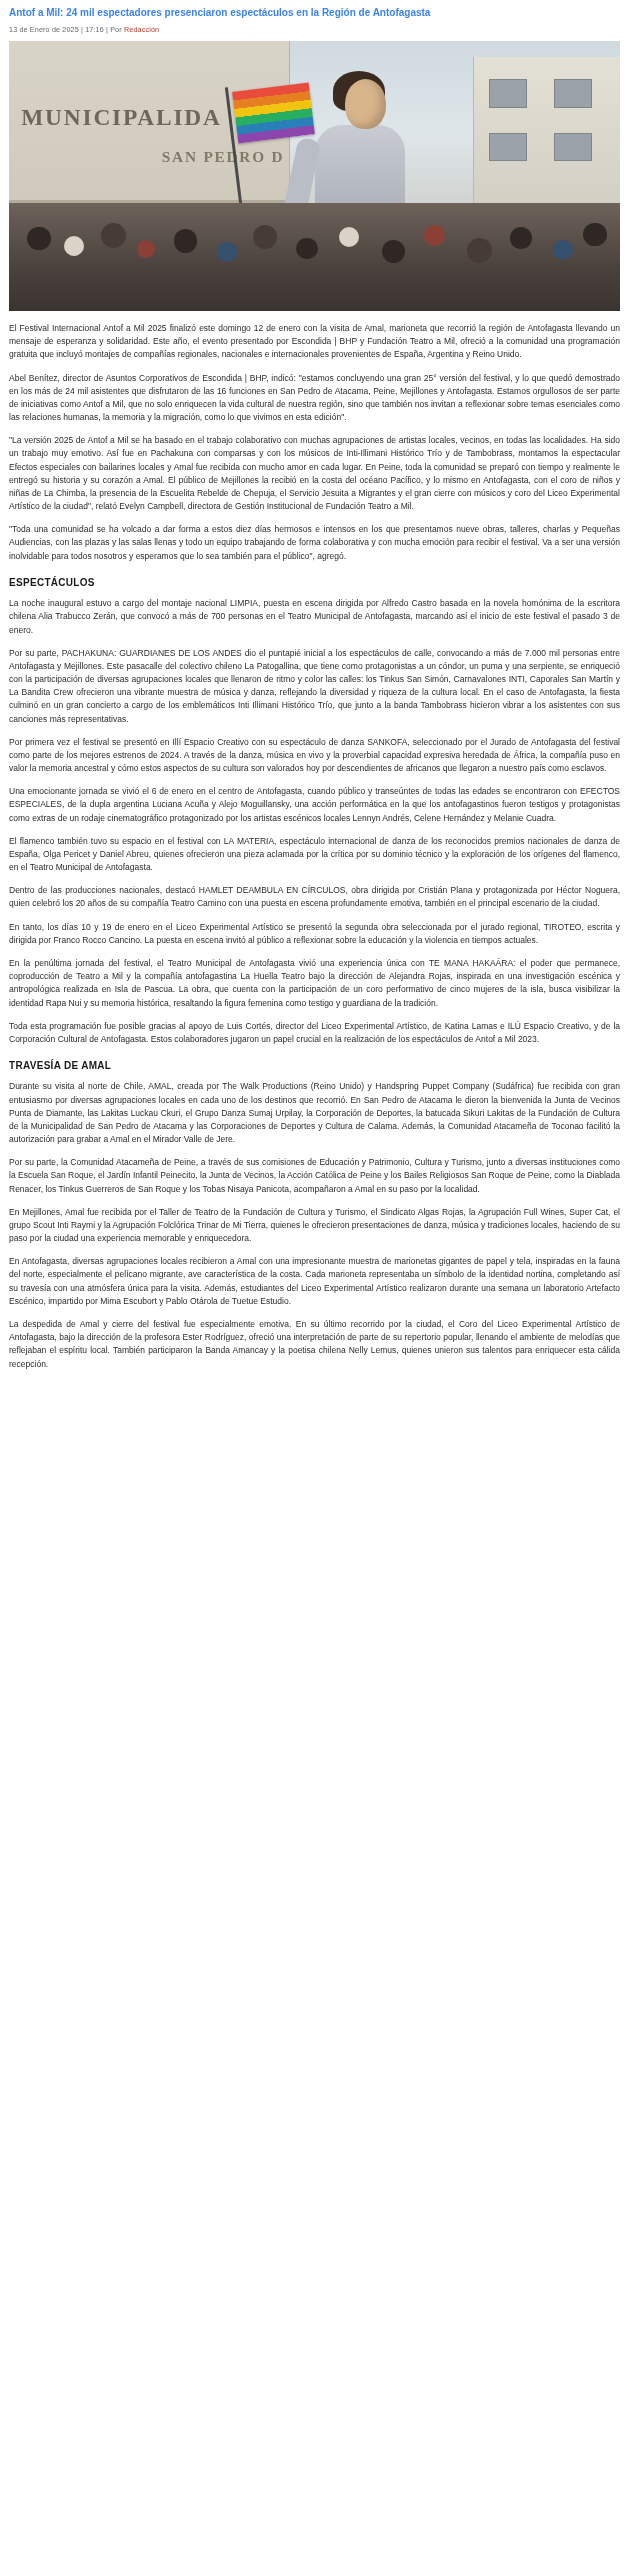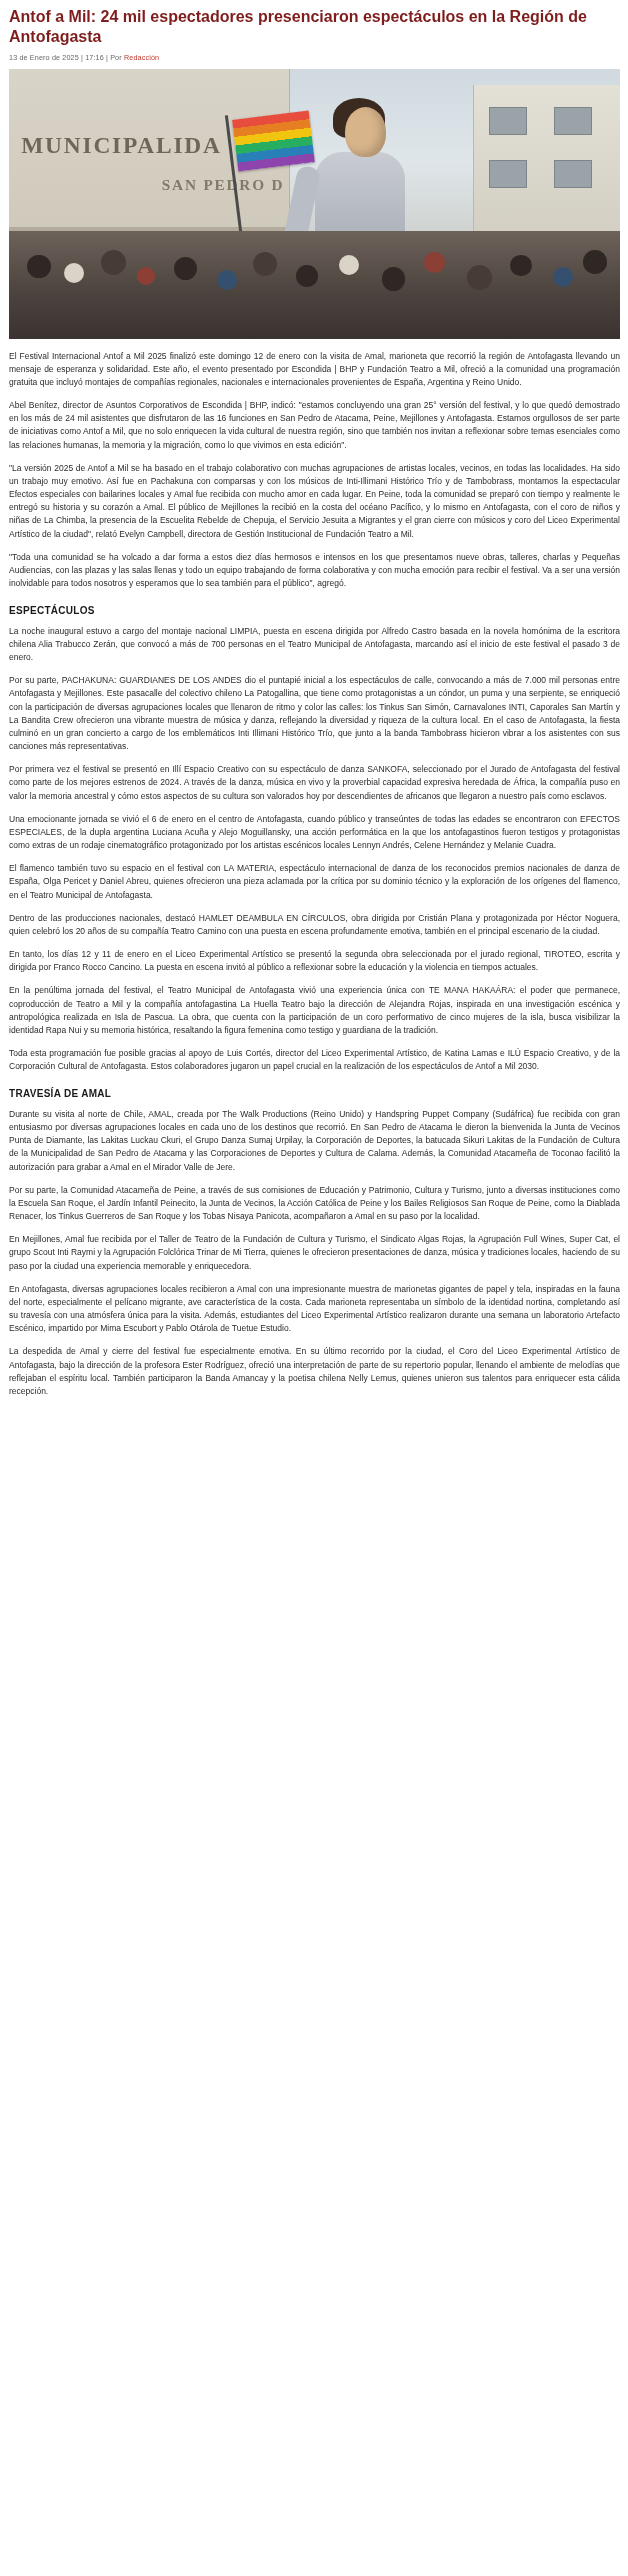--- a/index.html
+++ b/index.html
@@ -11,24 +11,24 @@
   body {
     width: 629px;
     font-family: "Liberation Sans", sans-serif;
     color: #222222;
   }
   .page {
     width: 629px;
     padding: 7.2px 9px 18px 9px;
   }
   .headline {
-    font-size: 16px;
+    font-size: 10px;
     font-weight: bold;
     line-height: 1.25;
-    color: #7f1d1d;
+    color: #3b82f6;
     margin: 0 0 5.4px 0;
   }
   .subhead {
     font-size: 10px;
     font-weight: normal;
     color: #333333;
     line-height: 1.3;
     margin: 0 0 6.3px 0;
   }
   .meta {
@@ -275,23 +275,23 @@
       <p class="body">Abel Benítez, director de Asuntos Corporativos de Escondida | BHP, indicó: "estamos concluyendo una gran 25° versión del festival, y lo que quedó demostrado en los más de 24 mil asistentes que disfrutaron de las 16 funciones en San Pedro de Atacama, Peine, Mejillones y Antofagasta. Estamos orgullosos de ser parte de iniciativas como Antof a Mil, que no solo enriquecen la vida cultural de nuestra región, sino que también nos invitan a reflexionar sobre temas esenciales como las relaciones humanas, la memoria y la migración, como lo que vivimos en esta edición".</p>
       <p class="body">"La versión 2025 de Antof a Mil se ha basado en el trabajo colaborativo con muchas agrupaciones de artistas locales, vecinos, en todas las localidades. Ha sido un trabajo muy emotivo. Así fue en Pachakuna con comparsas y con los músicos de Inti-Illimani Histórico Trío y de Tambobrass, montamos la espectacular Efectos especiales con bailarines locales y Amal fue recibida con mucho amor en cada lugar. En Peine, toda la comunidad se preparó con tiempo y realmente le entregó su historia y su corazón a Amal. El público de Mejillones la recibió en la costa del océano Pacífico, y lo mismo en Antofagasta, con el coro de niños y niñas de La Chimba, la presencia de la Escuelita Rebelde de Chepuja, el Servicio Jesuita a Migrantes y el gran cierre con músicos y coro del Liceo Experimental Artístico de la ciudad", relató Evelyn Campbell, directora de Gestión Institucional de Fundación Teatro a Mil.</p>
       <p class="body">"Toda una comunidad se ha volcado a dar forma a estos diez días hermosos e intensos en los que presentamos nueve obras, talleres, charlas y Pequeñas Audiencias, con las plazas y las salas llenas y todo un equipo trabajando de forma colaborativa y con mucha emoción para recibir el festival. Va a ser una versión inolvidable para todos nosotros y esperamos que lo sea también para el público", agregó.</p>
       <h2 class="section">ESPECTÁCULOS</h2>
       <p class="body">La noche inaugural estuvo a cargo del montaje nacional LIMPIA, puesta en escena dirigida por Alfredo Castro basada en la novela homónima de la escritora chilena Alia Trabucco Zerán, que convocó a más de 700 personas en el Teatro Municipal de Antofagasta, marcando así el inicio de este festival el pasado 3 de enero.</p>
       <p class="body">Por su parte, PACHAKUNA: GUARDIANES DE LOS ANDES dio el puntapié inicial a los espectáculos de calle, convocando a más de 7.000 mil personas entre Antofagasta y Mejillones. Este pasacalle del colectivo chileno La Patogallina, que tiene como protagonistas a un cóndor, un puma y una serpiente, se enriqueció con la participación de diversas agrupaciones locales que llenaron de ritmo y color las calles: los Tinkus San Simón, Carnavalones INTI, Caporales San Martín y La Bandita Crew ofrecieron una vibrante muestra de música y danza, reflejando la diversidad y riqueza de la cultura local. En el caso de Antofagasta, la fiesta culminó en un gran concierto a cargo de los emblemáticos Inti Illimani Histórico Trío, que junto a la banda Tambobrass hicieron vibrar a los asistentes con sus canciones más representativas.</p>
       <p class="body">Por primera vez el festival se presentó en Illí Espacio Creativo con su espectáculo de danza SANKOFA, seleccionado por el Jurado de Antofagasta del festival como parte de los mejores estrenos de 2024. A través de la danza, música en vivo y la proverbial capacidad expresiva heredada de África, la compañía puso en valor la memoria ancestral y cómo estos aspectos de su cultura son valorados hoy por descendientes de africanos que llegaron a nuestro país como esclavos.</p>
       <p class="body">Una emocionante jornada se vivió el 6 de enero en el centro de Antofagasta, cuando público y transeúntes de todas las edades se encontraron con EFECTOS ESPECIALES, de la dupla argentina Luciana Acuña y Alejo Moguillansky, una acción performática en la que los antofagastinos fueron testigos y protagonistas como extras de un rodaje cinematográfico protagonizado por los artistas escénicos locales Lennyn Andrés, Celene Hernández y Melanie Cuadra.</p>
       <p class="body">El flamenco también tuvo su espacio en el festival con LA MATERIA, espectáculo internacional de danza de los reconocidos premios nacionales de danza de España, Olga Pericet y Daniel Abreu, quienes ofrecieron una pieza aclamada por la crítica por su dominio técnico y la exploración de los orígenes del flamenco, en el Teatro Municipal de Antofagasta.</p>
       <p class="body">Dentro de las producciones nacionales, destacó HAMLET DEAMBULA EN CÍRCULOS, obra dirigida por Cristián Plana y protagonizada por Héctor Noguera, quien celebró los 20 años de su compañía Teatro Camino con una puesta en escena profundamente emotiva, también en el principal escenario de la ciudad.</p>
-      <p class="body">En tanto, los días 12 y 11 de enero en el Liceo Experimental Artístico se presentó la segunda obra seleccionada por el jurado regional, TIROTEO, escrita y dirigida por Franco Rocco Cancino. La puesta en escena invitó al público a reflexionar sobre la educación y la violencia en tiempos actuales.</p>
+      <p class="body">En tanto, los días 10 y 19 de enero en el Liceo Experimental Artístico se presentó la segunda obra seleccionada por el jurado regional, TIROTEO, escrita y dirigida por Franco Rocco Cancino. La puesta en escena invitó al público a reflexionar sobre la educación y la violencia en tiempos actuales.</p>
       <p class="body">En la penúltima jornada del festival, el Teatro Municipal de Antofagasta vivió una experiencia única con TE MANA HAKAÁRA: el poder que permanece, coproducción de Teatro a Mil y la compañía antofagastina La Huella Teatro bajo la dirección de Alejandra Rojas, inspirada en una investigación escénica y antropológica realizada en Isla de Pascua. La obra, que cuenta con la participación de un coro performativo de cinco mujeres de la isla, busca visibilizar la identidad Rapa Nui y su memoria histórica, resaltando la figura femenina como testigo y guardiana de la tradición.</p>
-      <p class="body">Toda esta programación fue posible gracias al apoyo de Luis Cortés, director del Liceo Experimental Artístico, de Katina Lamas e ILÚ Espacio Creativo, y de la Corporación Cultural de Antofagasta. Estos colaboradores jugaron un papel crucial en la realización de los espectáculos de Antof a Mil 2030.</p>
+      <p class="body">Toda esta programación fue posible gracias al apoyo de Luis Cortés, director del Liceo Experimental Artístico, de Katina Lamas e ILÚ Espacio Creativo, y de la Corporación Cultural de Antofagasta. Estos colaboradores jugaron un papel crucial en la realización de los espectáculos de Antof a Mil 2023.</p>
       <h2 class="section">TRAVESÍA DE AMAL</h2>
       <p class="body">Durante su visita al norte de Chile, AMAL, creada por The Walk Productions (Reino Unido) y Handspring Puppet Company (Sudáfrica) fue recibida con gran entusiasmo por diversas agrupaciones locales en cada uno de los destinos que recorrió. En San Pedro de Atacama le dieron la bienvenida la Junta de Vecinos Punta de Diamante, las Lakitas Luckau Ckuri, el Grupo Danza Sumaj Urpilay, la Corporación de Deportes, la batucada Sikuri Lakitas de la Fundación de Cultura de la Municipalidad de San Pedro de Atacama y las Corporaciones de Deportes y Cultura de Calama. Además, la Comunidad Atacameña de Toconao facilitó la autorización para grabar a Amal en el Mirador Valle de Jere.</p>
       <p class="body">Por su parte, la Comunidad Atacameña de Peine, a través de sus comisiones de Educación y Patrimonio, Cultura y Turismo, junto a diversas instituciones como la Escuela San Roque, el Jardín Infantil Peinecito, la Junta de Vecinos, la Acción Católica de Peine y los Bailes Religiosos San Roque de Peine, como la Diablada Renacer, los Tinkus Guerreros de San Roque y los Tobas Nisaya Panicota, acompañaron a Amal en su paso por la localidad.</p>
       <p class="body">En Mejillones, Amal fue recibida por el Taller de Teatro de la Fundación de Cultura y Turismo, el Sindicato Algas Rojas, la Agrupación Full Wines, Super Cat, el grupo Scout Inti Raymi y la Agrupación Folclórica Trinar de Mi Tierra, quienes le ofrecieron presentaciones de danza, música y tradiciones locales, haciendo de su paso por la ciudad una experiencia memorable y enriquecedora.</p>
       <p class="body">En Antofagasta, diversas agrupaciones locales recibieron a Amal con una impresionante muestra de marionetas gigantes de papel y tela, inspiradas en la fauna del norte, especialmente el pelícano migrante, ave característica de la costa. Cada marioneta representaba un símbolo de la identidad nortina, completando así su travesía con una atmósfera única para la visita. Además, estudiantes del Liceo Experimental Artístico realizaron durante una semana un laboratorio Artefacto Escénico, impartido por Mima Escubort y Pablo Otárola de Tuetue Estudio.</p>
       <p class="body">La despedida de Amal y cierre del festival fue especialmente emotiva. En su último recorrido por la ciudad, el Coro del Liceo Experimental Artístico de Antofagasta, bajo la dirección de la profesora Ester Rodríguez, ofreció una interpretación de parte de su repertorio popular, llenando el ambiente de melodías que reflejaban el espíritu local. También participaron la Banda Amancay y la poetisa chilena Nelly Lemus, quienes unieron sus talentos para enriquecer esta cálida recepción.</p>
     </div>
 
 </div>
 

